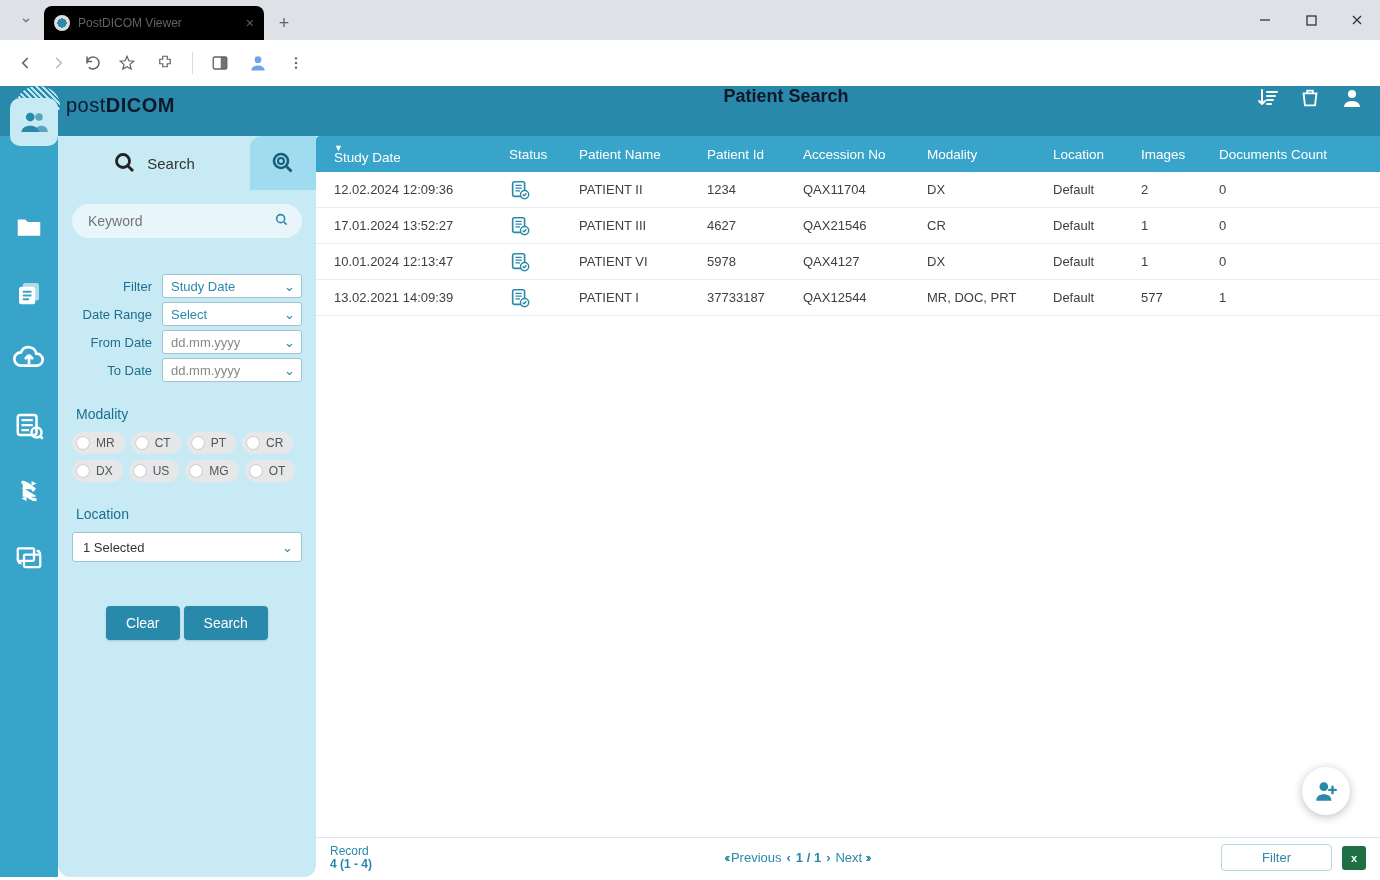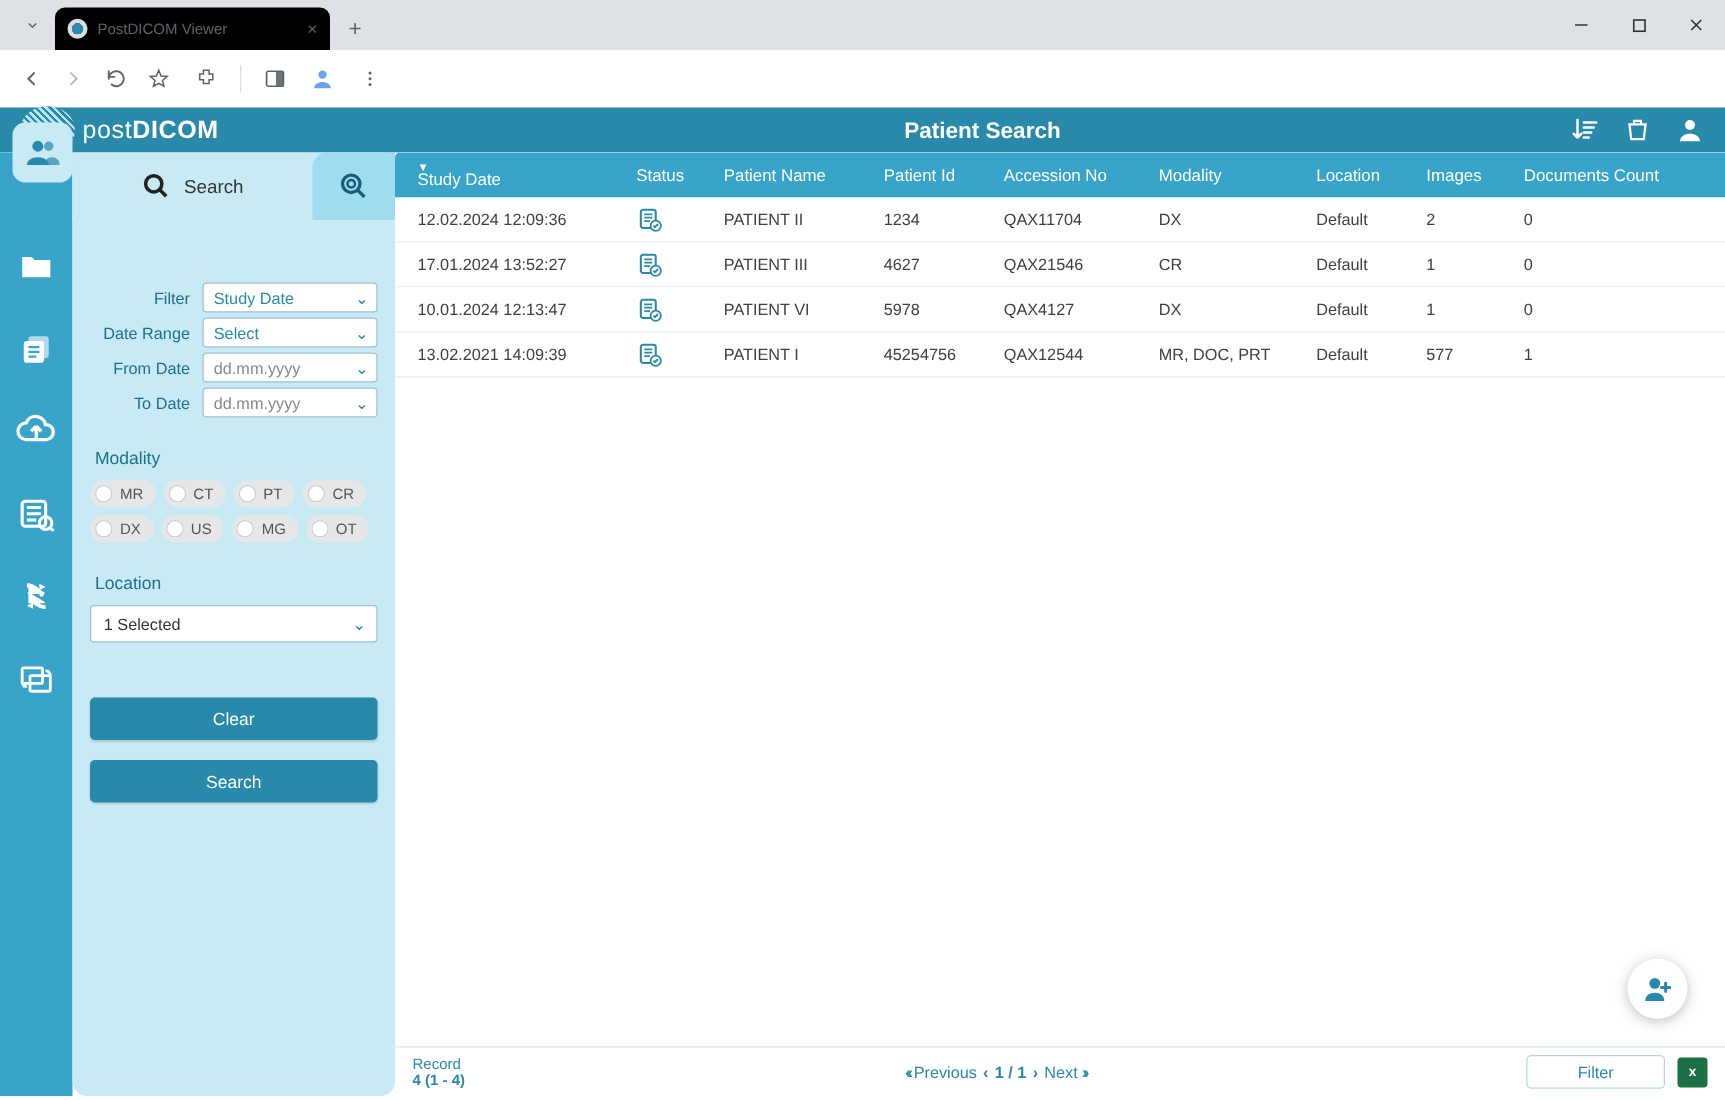--- a/index.html
+++ b/index.html
@@ -17,21 +17,21 @@
 .window-controls div { width: 46px; display:flex;align-items:center;justify-content:center; }
 .toolbar { height: 46px; display: flex; align-items: center; padding: 0 8px; background: #fff; }
 .nav-btn { width: 34px; height: 34px; display:flex;align-items:center;justify-content:center; color:#5f6368; border-radius:50%; }
 .nav-btn.disabled { color:#bdbdbd; }
 .url-bar { flex: 1; height: 34px; background: #f1f3f4; border-radius: 17px; margin: 0 8px; display:flex; align-items:center; padding: 0 14px; font-size: 14px; color: #202124; }
 .url-bar .lock { margin-right: 10px; color:#5f6368; font-size:13px; }
 .toolbar-right { display:flex; align-items:center; gap:4px; padding-right:4px; }
 
 
 .app { position: absolute; top: 86px; left: 0; right: 0; bottom: 3px; display: flex; flex-direction: column;}
-.app-header { height: 36px; background: #2989aa; display:flex; align-items:center; color:#ffffff; padding: 0 16px; }
+.app-header { height: 50px; background: #2989aa; display:flex; align-items:flex-start; color:#0f172a; padding: 0 16px; }
 .logo-area { display:flex; align-items:center; width: 300px; }
 .logo-brain { width: 44px; height: 38px; background: repeating-linear-gradient(45deg,#b9e5f2 0 2px,#2989aa 2px 4px); border-radius: 50% 50% 50% 0; margin-right: 6px; }
 .logo-text { font-size: 20px; font-weight:500; letter-spacing:0.5px; }
 .logo-text b { font-weight:700; }
 .header-center { flex:1; text-align:center; font-size:18px; font-weight:600; }
 .header-icons { display:flex; gap:18px; align-items:center; }
 .header-icons .hicon { width:24px; height:24px; display:flex;align-items:center;justify-content:center; }
 
 .app-body { flex:1; display:flex; overflow:hidden; }
 
@@ -60,21 +60,21 @@
 .form-row .sel .chev { position:absolute; right:6px; color:#2989aa; font-size:13px;}
 
 .section-label { font-size:14px; color:#1d6f8e; margin: 24px 0 10px 4px; }
 .chips { display:flex; flex-wrap:wrap; gap:6px; }
 .chip { display:flex; align-items:center; background:#e6e7e8; border-radius:11px; height:22px; padding: 0 10px 0 4px; font-size:12px; color:#555;}
 .chip .dot { width:14px; height:14px; border-radius:50%; background:#fff; margin-right:6px; box-shadow: inset 0 0 0 1px #ccc;}
 
 .loc-sel { height:30px; background:#fff; border:1px solid #9cc4d2; border-radius:3px; display:flex; align-items:center; padding:0 10px; font-size:13px; color:#333; position:relative; margin-top:4px;}
 .loc-sel .chev { position:absolute; right:8px; color:#2989aa;}
 
-.btns { display:flex; gap:16px; justify-content:space-between; margin-top: 44px; flex-direction: column;}
+.btns { display:flex; gap:4px; justify-content:center; margin-top: 44px;}
 .btn { background:#2989aa; color:#fff; border:none; border-radius:4px; padding: 9px 20px; font-size:14px; cursor:pointer; box-shadow:0 1px 2px rgba(0,0,0,0.15);}
 
 
 .main { flex:1; display:flex; flex-direction:column; background:#fff; overflow:hidden;}
 .thead { display:flex; background:#39a4c9; color:#fff; font-size:13.5px; height:36px; align-items:center; padding-left:10px; border-top-left-radius:4px;}
 .thead .th { padding: 0 8px; position:relative;}
 .thead .th .sortarr { font-size:9px; display:block; line-height:8px; text-align:left; margin-bottom:-2px;}
 .tbody-row { display:flex; height:36px; align-items:center; border-bottom:1px solid #e6eef1; font-size:13px; color:#404040; padding-left:10px;}
 .tbody-row:nth-child(odd){ background:#fff;}
 .td { padding: 0 8px; }
@@ -271,20 +271,29 @@
         </div>
         <div class="stab alt">
           <svg viewBox="0 0 24 24" width="28" height="28">
               <circle cx="10" cy="10" r="7" stroke="#1a5d78" stroke-width="2.6" fill="none"></circle>
               <circle cx="10" cy="10" r="3" stroke="#1a5d78" stroke-width="2" fill="none"></circle>
               <path d="M15.5 15.5l5 5" stroke="#1a5d78" stroke-width="2.8"></path>
             </svg>
         </div>
       </div>
       <div class="sidebar-inner">
+        <div class="kw-search">
+          <input placeholder="Keyword" style="">
+          <span class="sicon">
+              <svg width="16" height="16" viewBox="0 0 24 24">
+                <circle cx="10" cy="10" r="6" stroke="#2989aa" stroke-width="2.4" fill="none"></circle>
+                <path d="M15 15l4 4" stroke="#2989aa" stroke-width="2.4"></path>
+              </svg>
+            </span>
+        </div>
 
         <div class="form-sec">
           <div class="form-row">
             <label>Filter</label>
             <div class="sel">
                 <span>Study Date</span>
                 <span class="chev">⌄</span>
               </div>
           </div>
           <div class="form-row">
@@ -422,21 +431,21 @@
           </div>
           <div class="tbody-row">
             <div class="td col-date">13.02.2021 14:09:39</div>
             <div class="td col-status"><span><svg class="status-icon" viewBox="0 0 24 24">
                   <rect x="4" y="3" width="13" height="16" rx="2" fill="none" stroke="#2989aa" stroke-width="1.8"></rect>
                   <path d="M7 7h7M7 10h7M7 13h5" stroke="#2989aa" stroke-width="1.5"></path>
                   <circle cx="17" cy="17" r="4.5" fill="#fff" stroke="#2989aa" stroke-width="1.6"></circle>
                   <path d="M15 17l1.3 1.3L19 15.5" stroke="#2989aa" stroke-width="1.6" fill="none"></path>
                 </svg></span></div>
             <div class="td col-name">PATIENT I</div>
-            <div class="td col-pid">45254756</div>
+            <div class="td col-pid">37733187</div>
             <div class="td col-acc">QAX12544</div>
             <div class="td col-mod">MR, DOC, PRT</div>
             <div class="td col-loc">Default</div>
             <div class="td col-img">577</div>
             <div class="td col-doc">1</div>
           </div>
         </div>
 
       <div class="fab">
         <svg width="26" height="26" viewBox="0 0 24 24">

